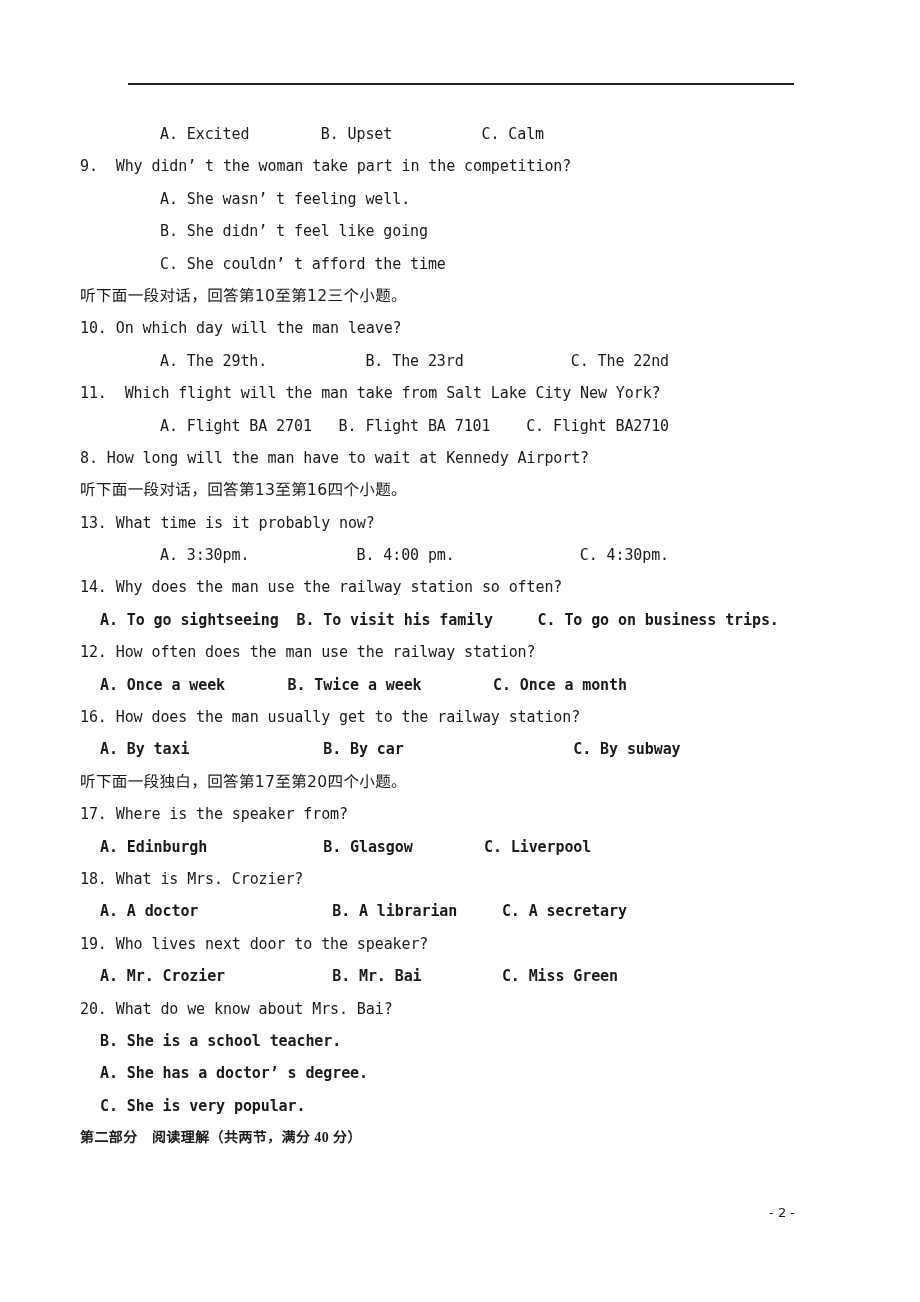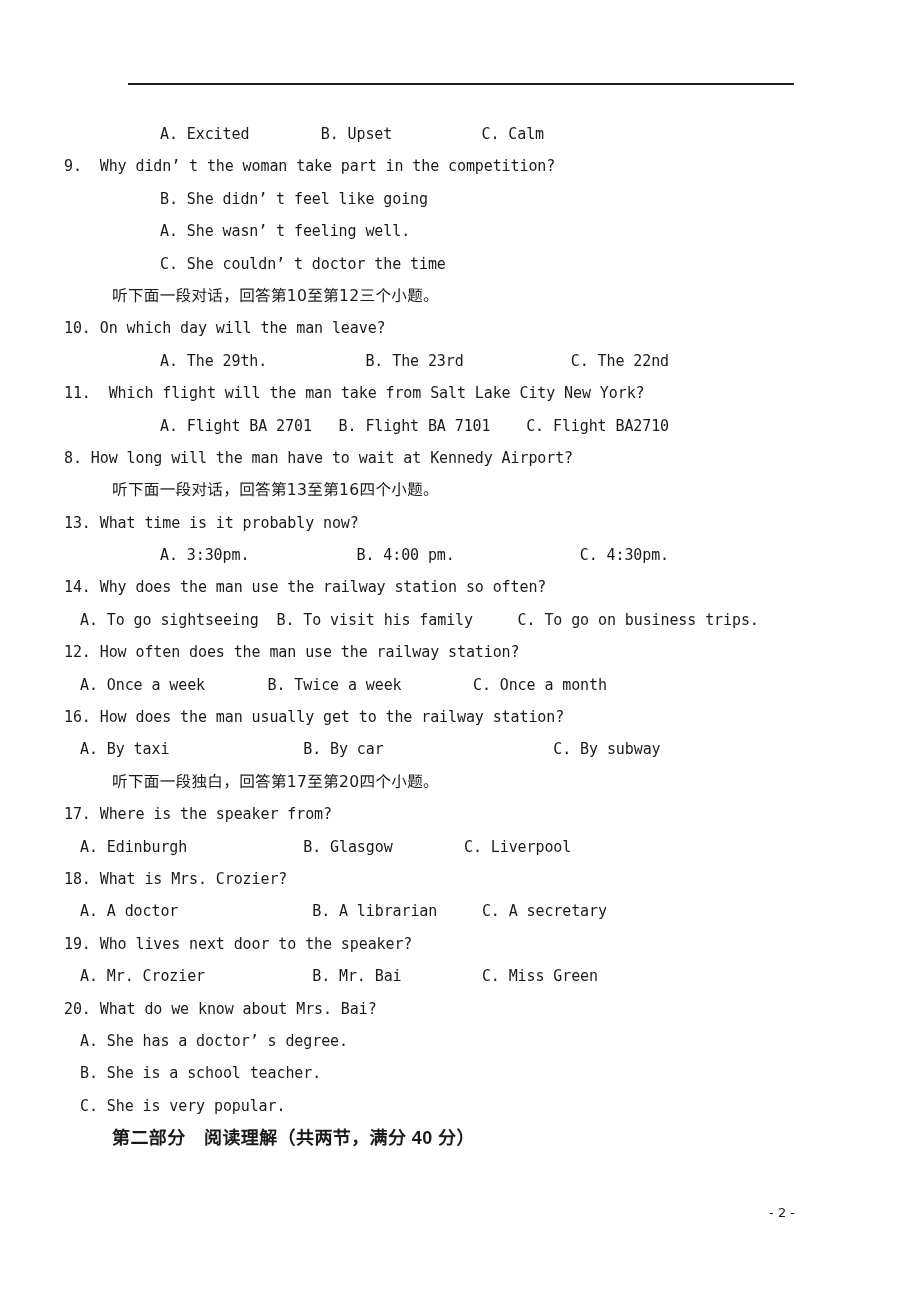--- a/index.html
+++ b/index.html
@@ -54,31 +54,31 @@
   }
 
   
   .zh {
     font-family: "DejaVu Sans", "Liberation Sans", sans-serif;
     font-size: 15.6px;
     letter-spacing: 0.3px;
   }
 
   .zh-heading {
-    font-family: Liberation Sans, sans-serif;
-    font-size: 18px;
+    font-family: Liberation Serif, serif;
+    font-size: 14px;
     font-weight: bold;
     letter-spacing: 0.4px;
   }
 
   
-  .ind-stem    { padding-left: 64px; }
+  .ind-stem    { padding-left: 80px; }
   .ind-opt     { padding-left: 160px; }
-  .ind-opt-a   { padding-left: 80px; }
-  .ind-zh      { padding-left: 112px; }
+  .ind-opt-a   { padding-left: 100px; font-weight: bold; }
+  .ind-zh      { padding-left: 80px; }
 
   
   .page-number {
     position: absolute;
     left: 0;
     top: 1205px;
     width: 920px;
     text-align: right;
     padding-right: 125px;
     box-sizing: border-box;
@@ -91,23 +91,23 @@
 </head>
 <body>
 
 <div class="page">
 
   <div class="header-rule"></div>
 
   <div class="body-block">
       <div class="line en ind-opt">A. Excited        B. Upset          C. Calm</div>
       <div class="line en ind-stem">9.  Why didn’ t the woman take part in the competition?</div>
+      <div class="line en ind-opt">A. She wasn’ t feeling well.</div>
       <div class="line en ind-opt">B. She didn’ t feel like going</div>
-      <div class="line en ind-opt">A. She wasn’ t feeling well.</div>
-      <div class="line en ind-opt">C. She couldn’ t doctor the time</div>
+      <div class="line en ind-opt">C. She couldn’ t afford the time</div>
       <div class="line zh ind-zh">听下面一段对话，回答第10至第12三个小题。</div>
       <div class="line en ind-stem">10. On which day will the man leave?</div>
       <div class="line en ind-opt">A. The 29th.           B. The 23rd            C. The 22nd</div>
       <div class="line en ind-stem">11.  Which flight will the man take from Salt Lake City New York?</div>
       <div class="line en ind-opt">A. Flight BA 2701   B. Flight BA 7101    C. Flight BA2710</div>
       <div class="line en ind-stem">8. How long will the man have to wait at Kennedy Airport?</div>
       <div class="line zh ind-zh">听下面一段对话，回答第13至第16四个小题。</div>
       <div class="line en ind-stem">13. What time is it probably now?</div>
       <div class="line en ind-opt">A. 3:30pm.            B. 4:00 pm.              C. 4:30pm.</div>
       <div class="line en ind-stem">14. Why does the man use the railway station so often?</div>
@@ -117,21 +117,21 @@
       <div class="line en ind-stem">16. How does the man usually get to the railway station?</div>
       <div class="line en ind-opt-a">A. By taxi               B. By car                   C. By subway</div>
       <div class="line zh ind-zh">听下面一段独白，回答第17至第20四个小题。</div>
       <div class="line en ind-stem">17. Where is the speaker from?</div>
       <div class="line en ind-opt-a">A. Edinburgh             B. Glasgow        C. Liverpool</div>
       <div class="line en ind-stem">18. What is Mrs. Crozier?</div>
       <div class="line en ind-opt-a">A. A doctor               B. A librarian     C. A secretary</div>
       <div class="line en ind-stem">19. Who lives next door to the speaker?</div>
       <div class="line en ind-opt-a">A. Mr. Crozier            B. Mr. Bai         C. Miss Green</div>
       <div class="line en ind-stem">20. What do we know about Mrs. Bai?</div>
+      <div class="line en ind-opt-a">B. She is a school teacher.</div>
       <div class="line en ind-opt-a">A. She has a doctor’ s degree.</div>
-      <div class="line en ind-opt-a">B. She is a school teacher.</div>
       <div class="line en ind-opt-a">C. She is very popular.</div>
       <div class="line zh-heading ind-zh">第二部分　阅读理解（共两节，满分 40 分）</div>
     </div>
 
   <div class="page-number">- 2 -</div>
 
 </div>
 
 </body></html>

